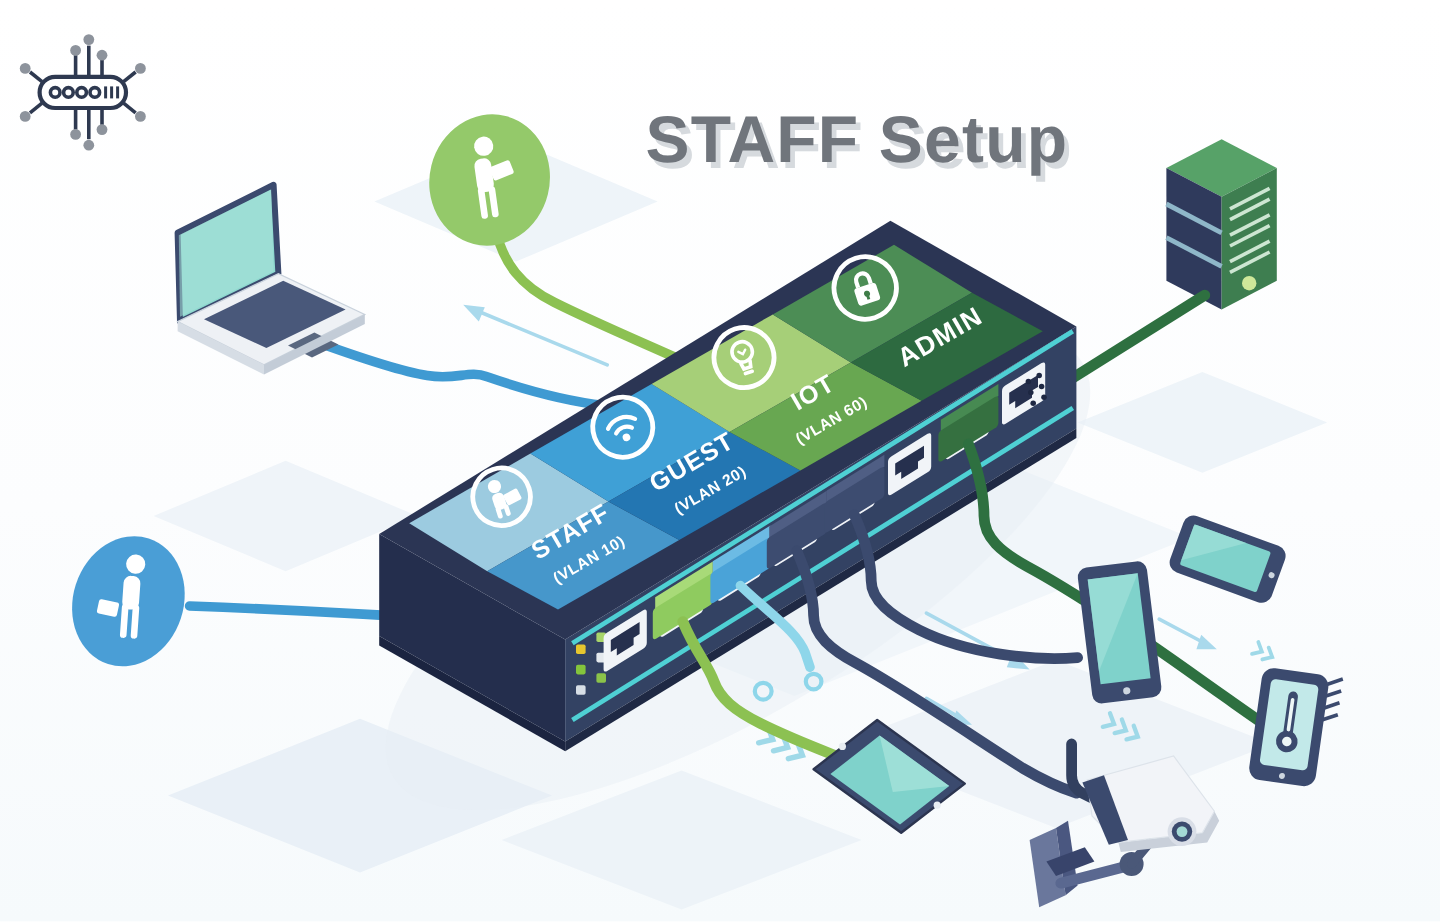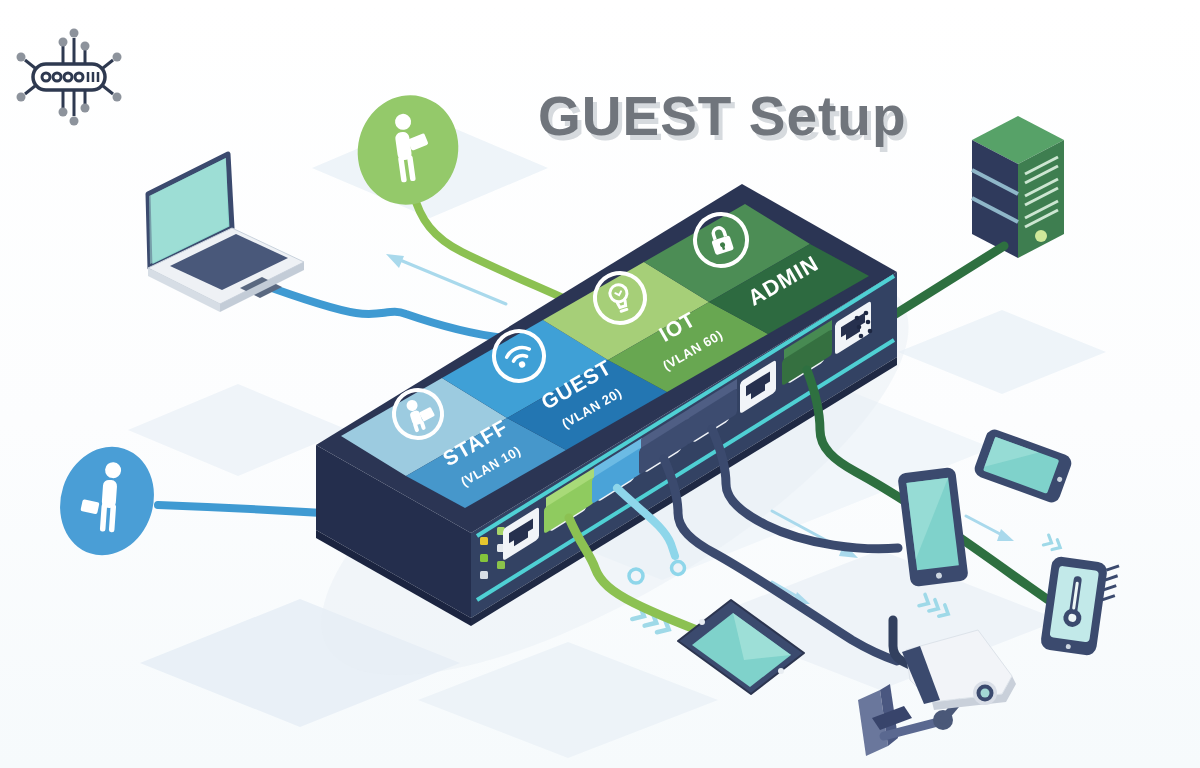--- a/index.html
+++ b/index.html
@@ -349,14 +349,14 @@
     <polygon points="932,702 1002,694 1012,676 1016,684 1006,702 934,710" fill="#c9d0da"></polygon>
     <polygon points="906,650 978,630 1012,676 1002,694 932,702 910,680" fill="#f2f4f8" stroke="#dde3ea" stroke-width="1"></polygon>
     <polygon points="902,652 920,646 940,700 924,704" fill="#3b4a6e"></polygon>
     <circle cx="985" cy="693" r="12" fill="#d9dee7"></circle>
     <circle cx="985" cy="693" r="8.5" fill="#3b4a6e"></circle>
     <circle cx="985" cy="693" r="4.5" fill="#a3d8d4"></circle>
   </g>
 
 </svg>
 
-<div class="page-title">GUEST Setup</div>
+<div class="page-title">STAFF Setup</div>
 </div>
 
 </body></html>

